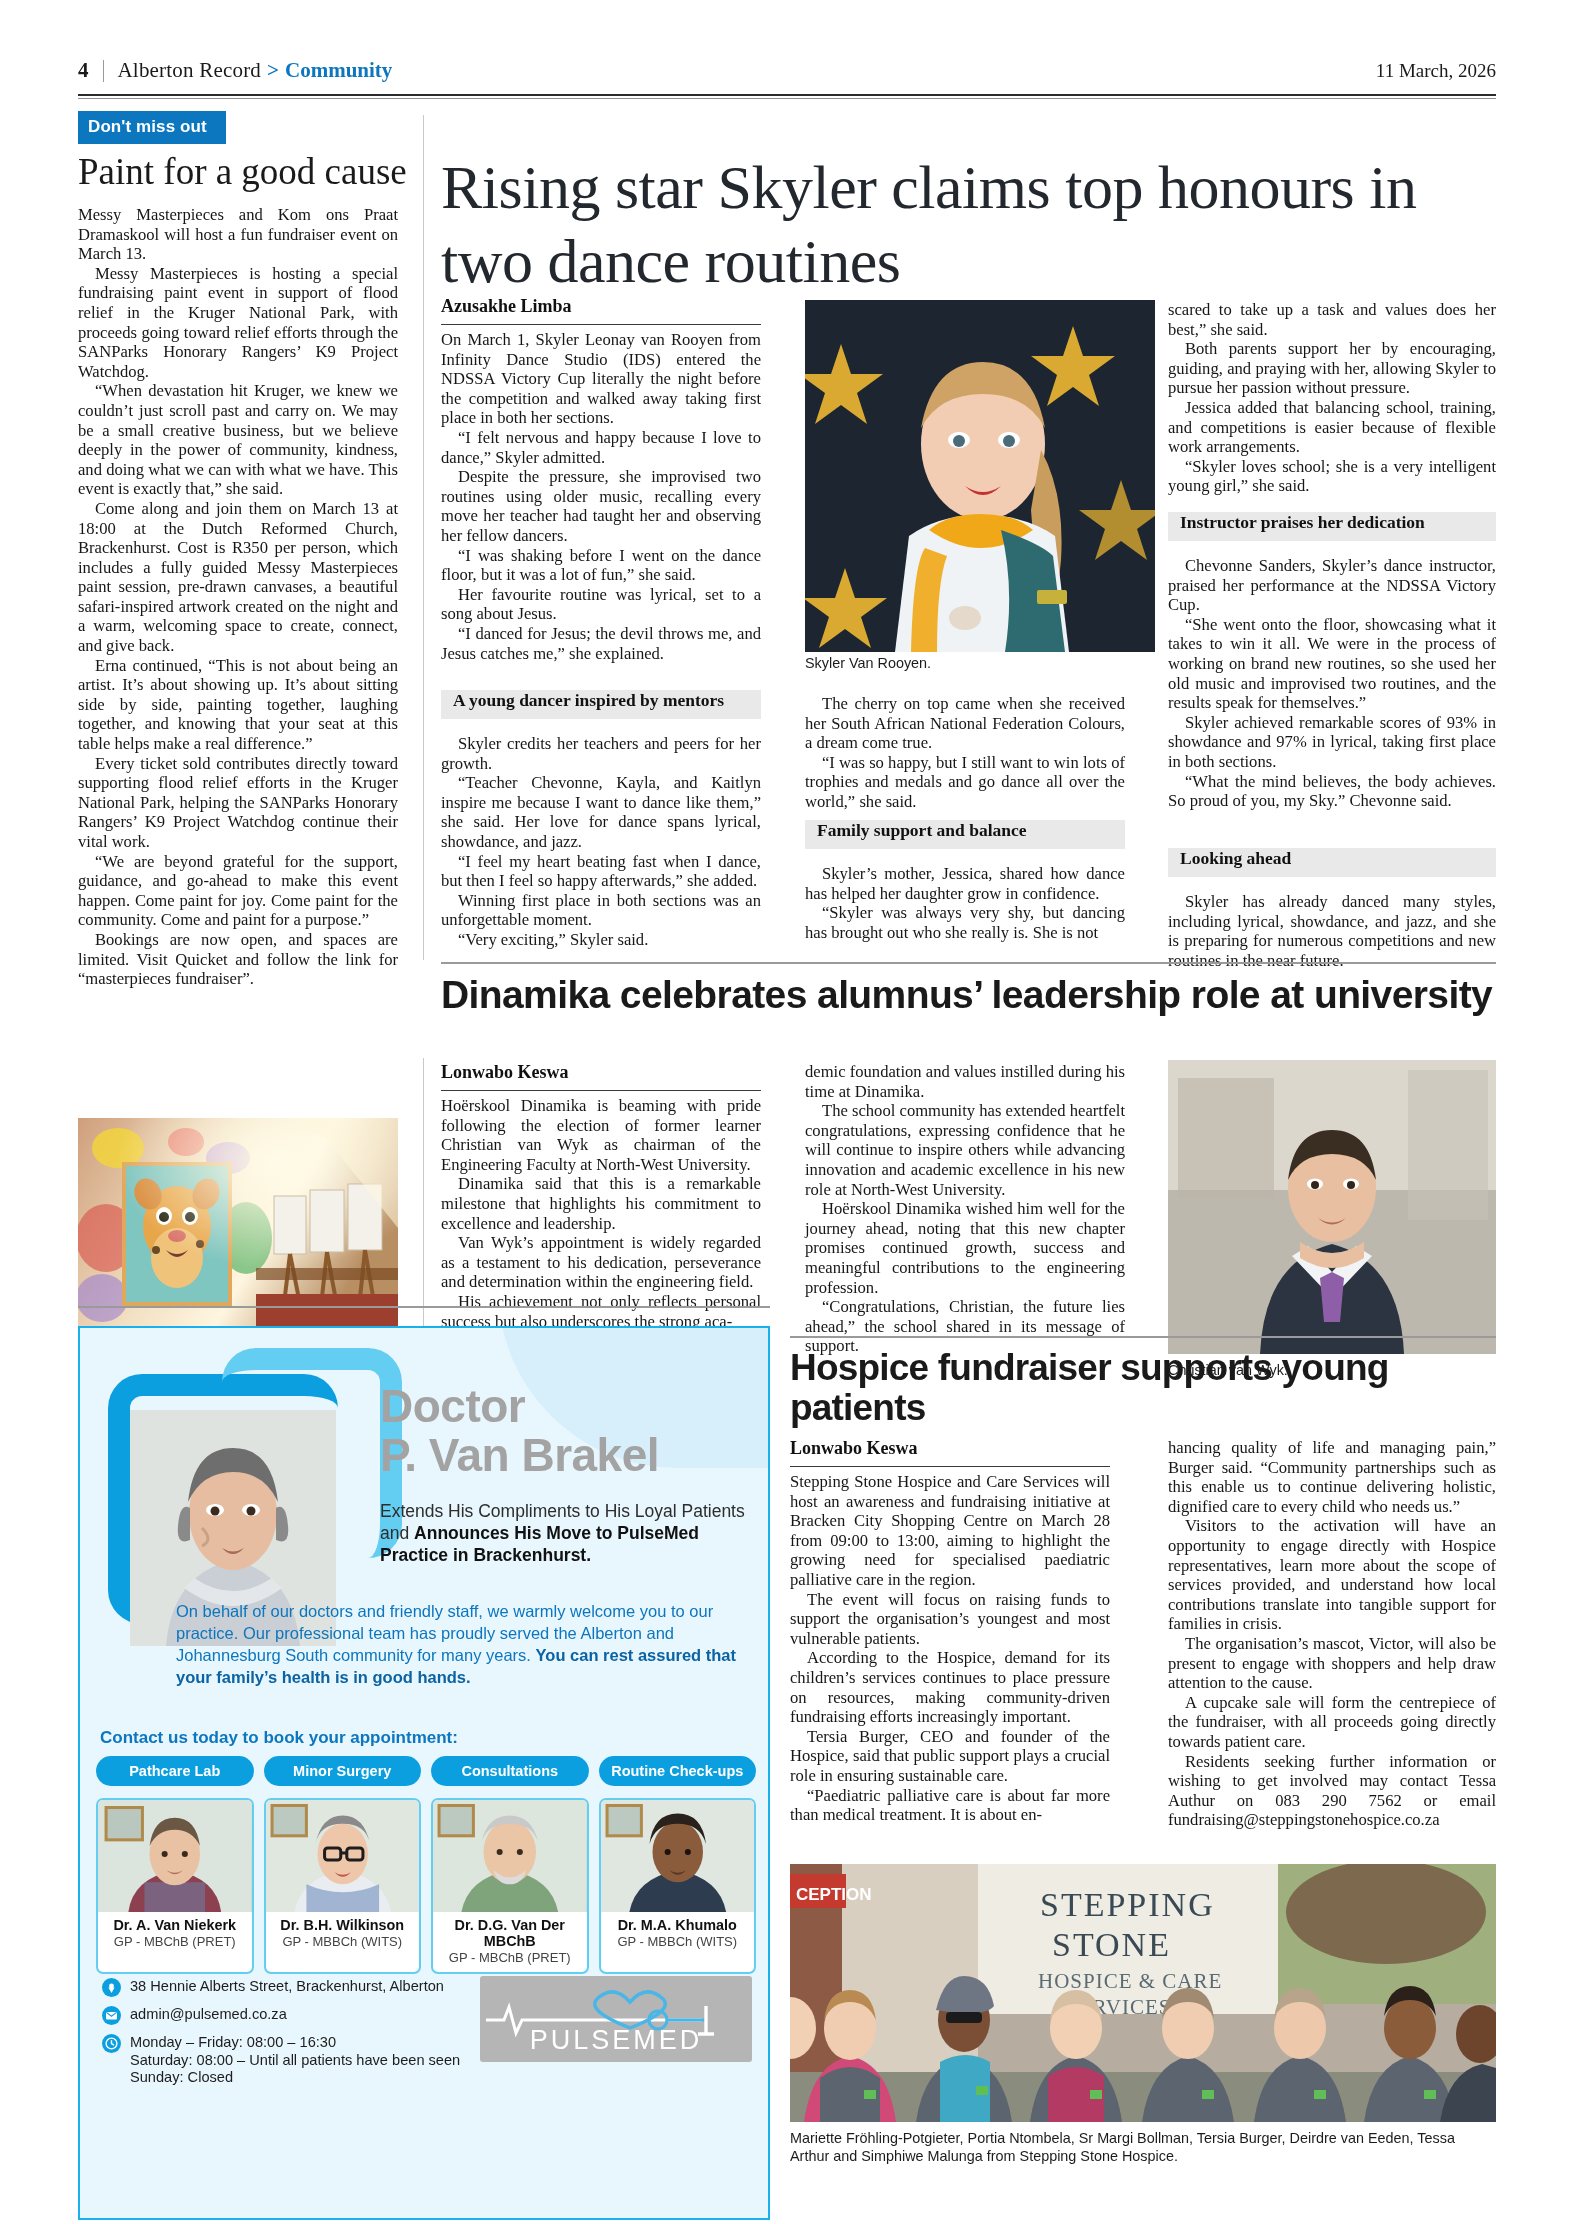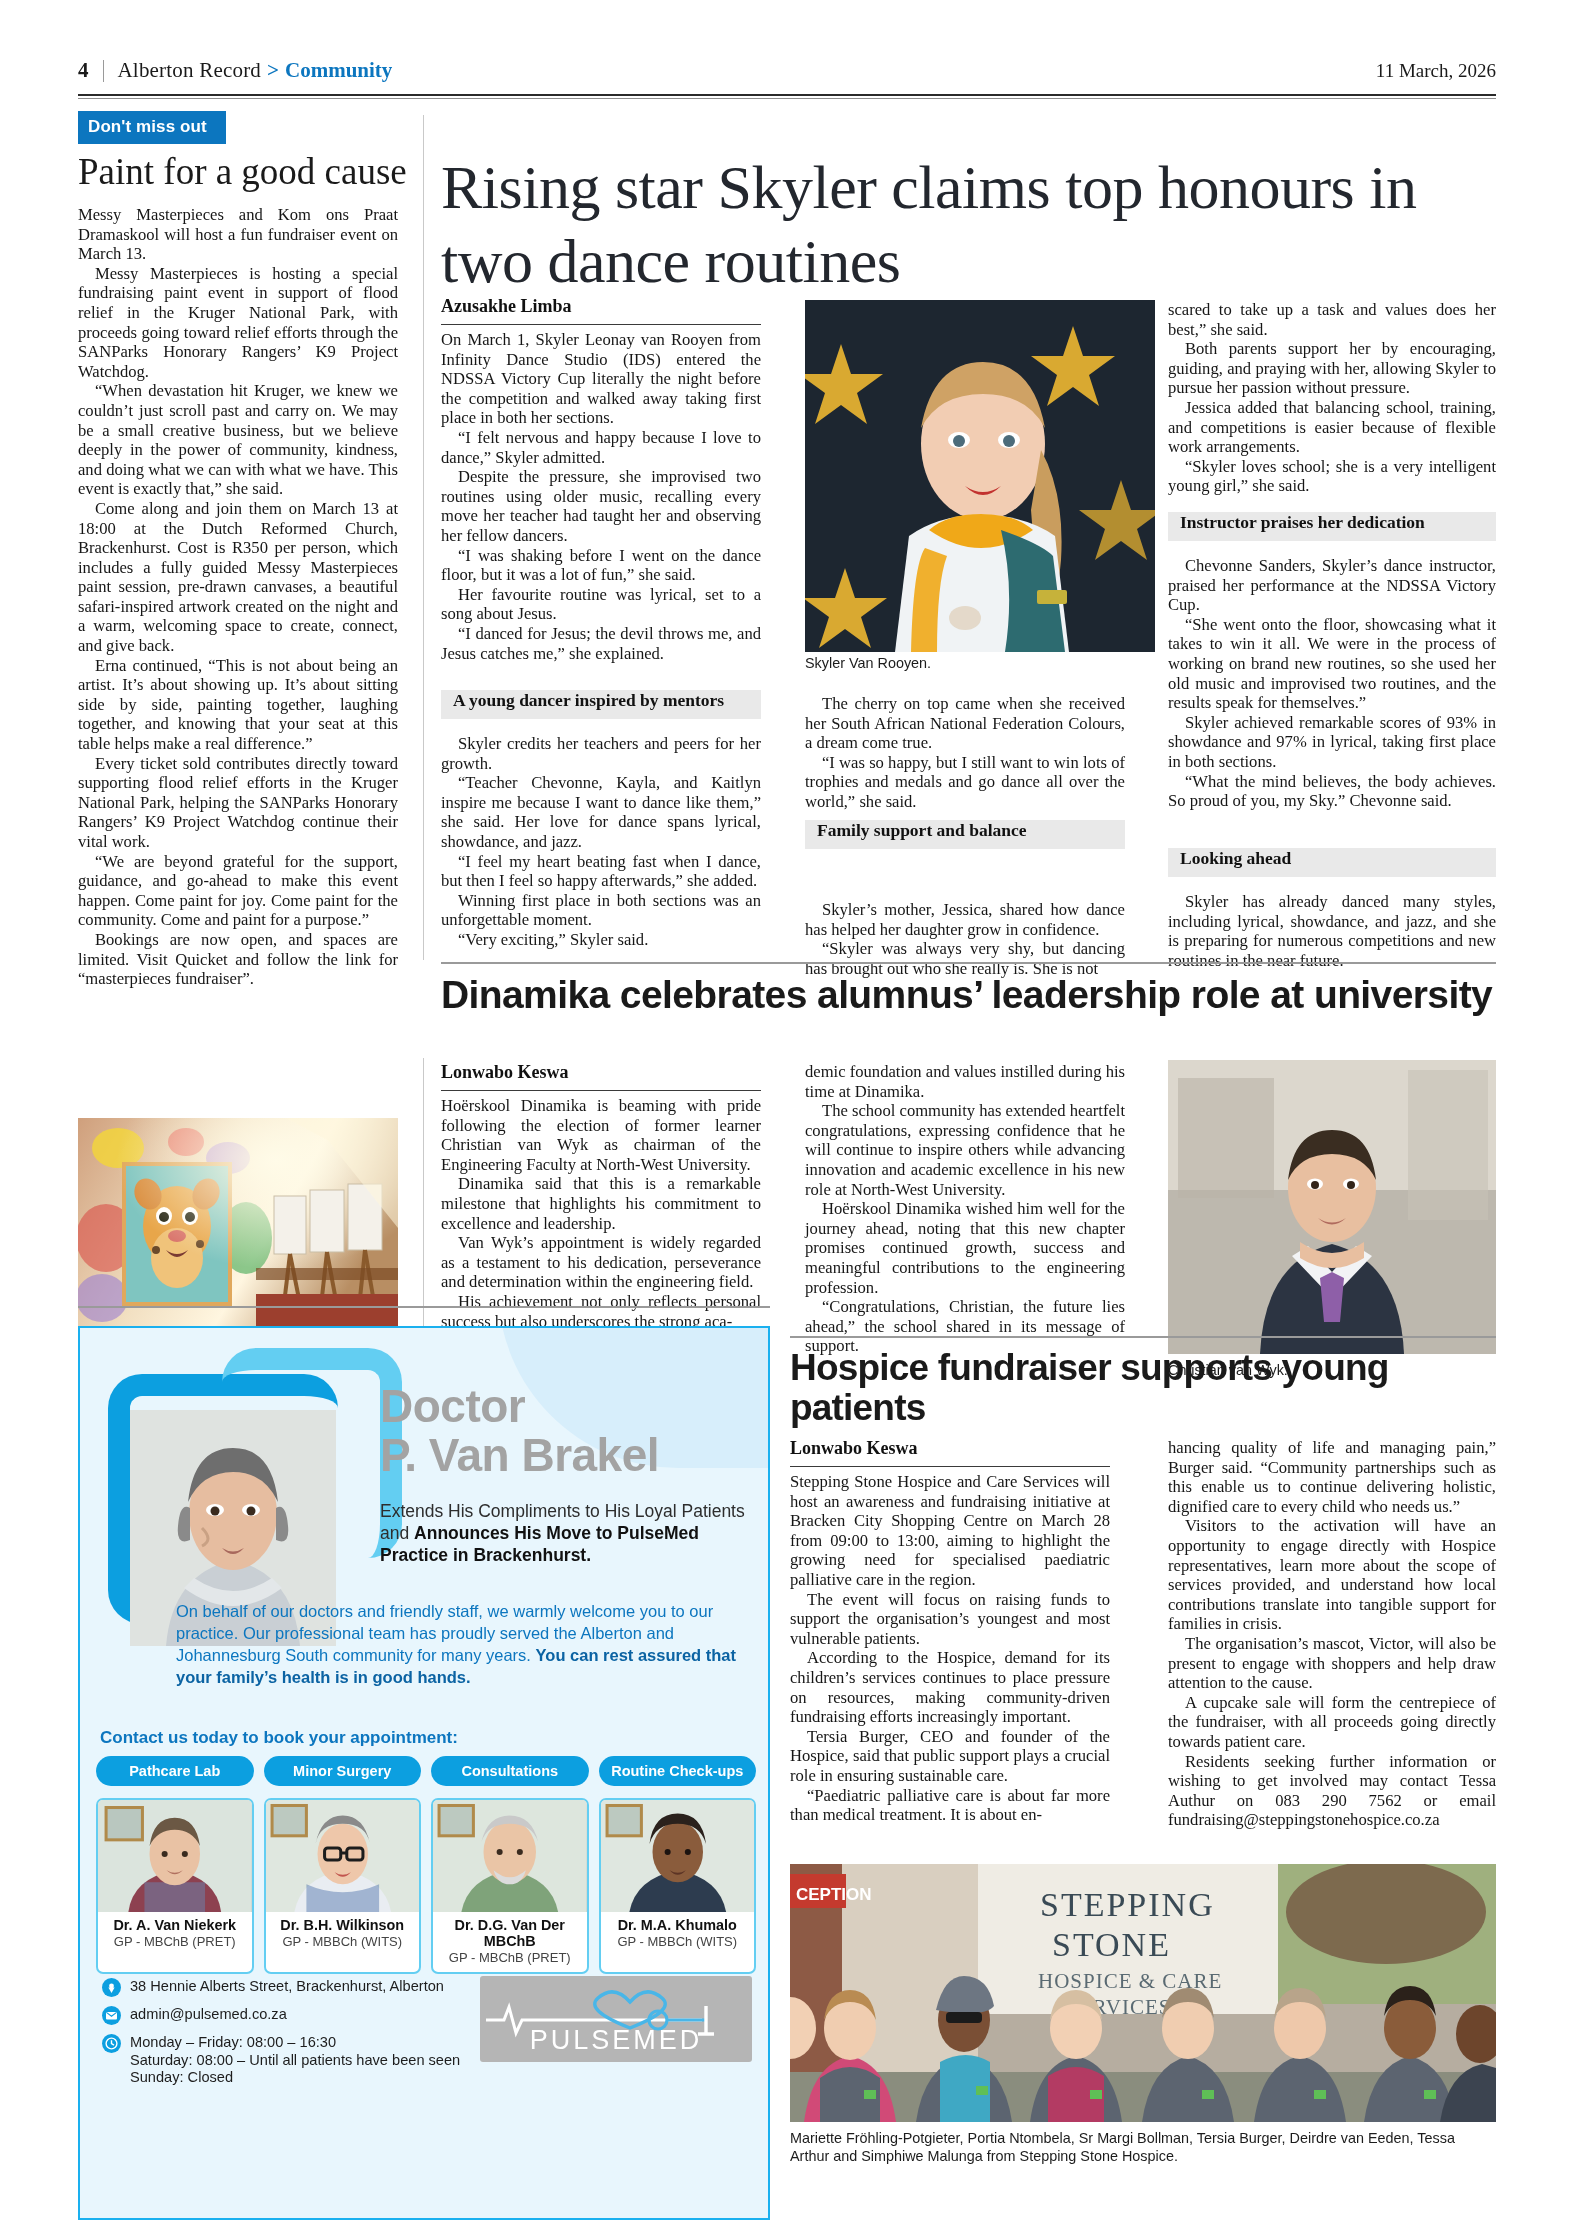--- a/index.html
+++ b/index.html
@@ -335,21 +335,21 @@
       <ellipse cx="160" cy="318" rx="16" ry="12" fill="#d8c0a0" opacity=".5"></ellipse>
     </svg>
   </div>
   <div class="cap" style="left:805px; top:644px; width:350px;margin-top:11px;">Skyler Van Rooyen.</div>
 
   <div class="col" style="left:805px; top:694px; width:320px;">
     <p>The cherry on top came when she received her South African National Federation Colours, a dream come true.</p>
     <p>“I was so happy, but I still want to win lots of trophies and medals and go dance all over the world,” she said.</p>
   </div>
   <div class="subhead" style="position:absolute; left:805px; top:820px; width:320px;">Family support and balance</div>
-  <div class="col" style="left:805px; top:864px; width:320px;margin-top:36px;">
+  <div class="col" style="left:805px; top:864px; width:320px;">
     <p>Skyler’s mother, Jessica, shared how dance has helped her daughter grow in confidence.</p>
     <p>“Skyler was always very shy, but dancing has brought out who she really is. She is not</p>
   </div>
 
   <div class="col" style="left:1168px; top:300px; width:328px;">
     <p class="first">scared to take up a task and values does her best,” she said.</p>
     <p>Both parents support her by encouraging, guiding, and praying with her, allowing Skyler to pursue her passion without pressure.</p>
     <p>Jessica added that balancing school, training, and competitions is easier because of flexible work arrangements.</p>
     <p>“Skyler loves school; she is a very intelligent young girl,” she said.</p>
   </div>

